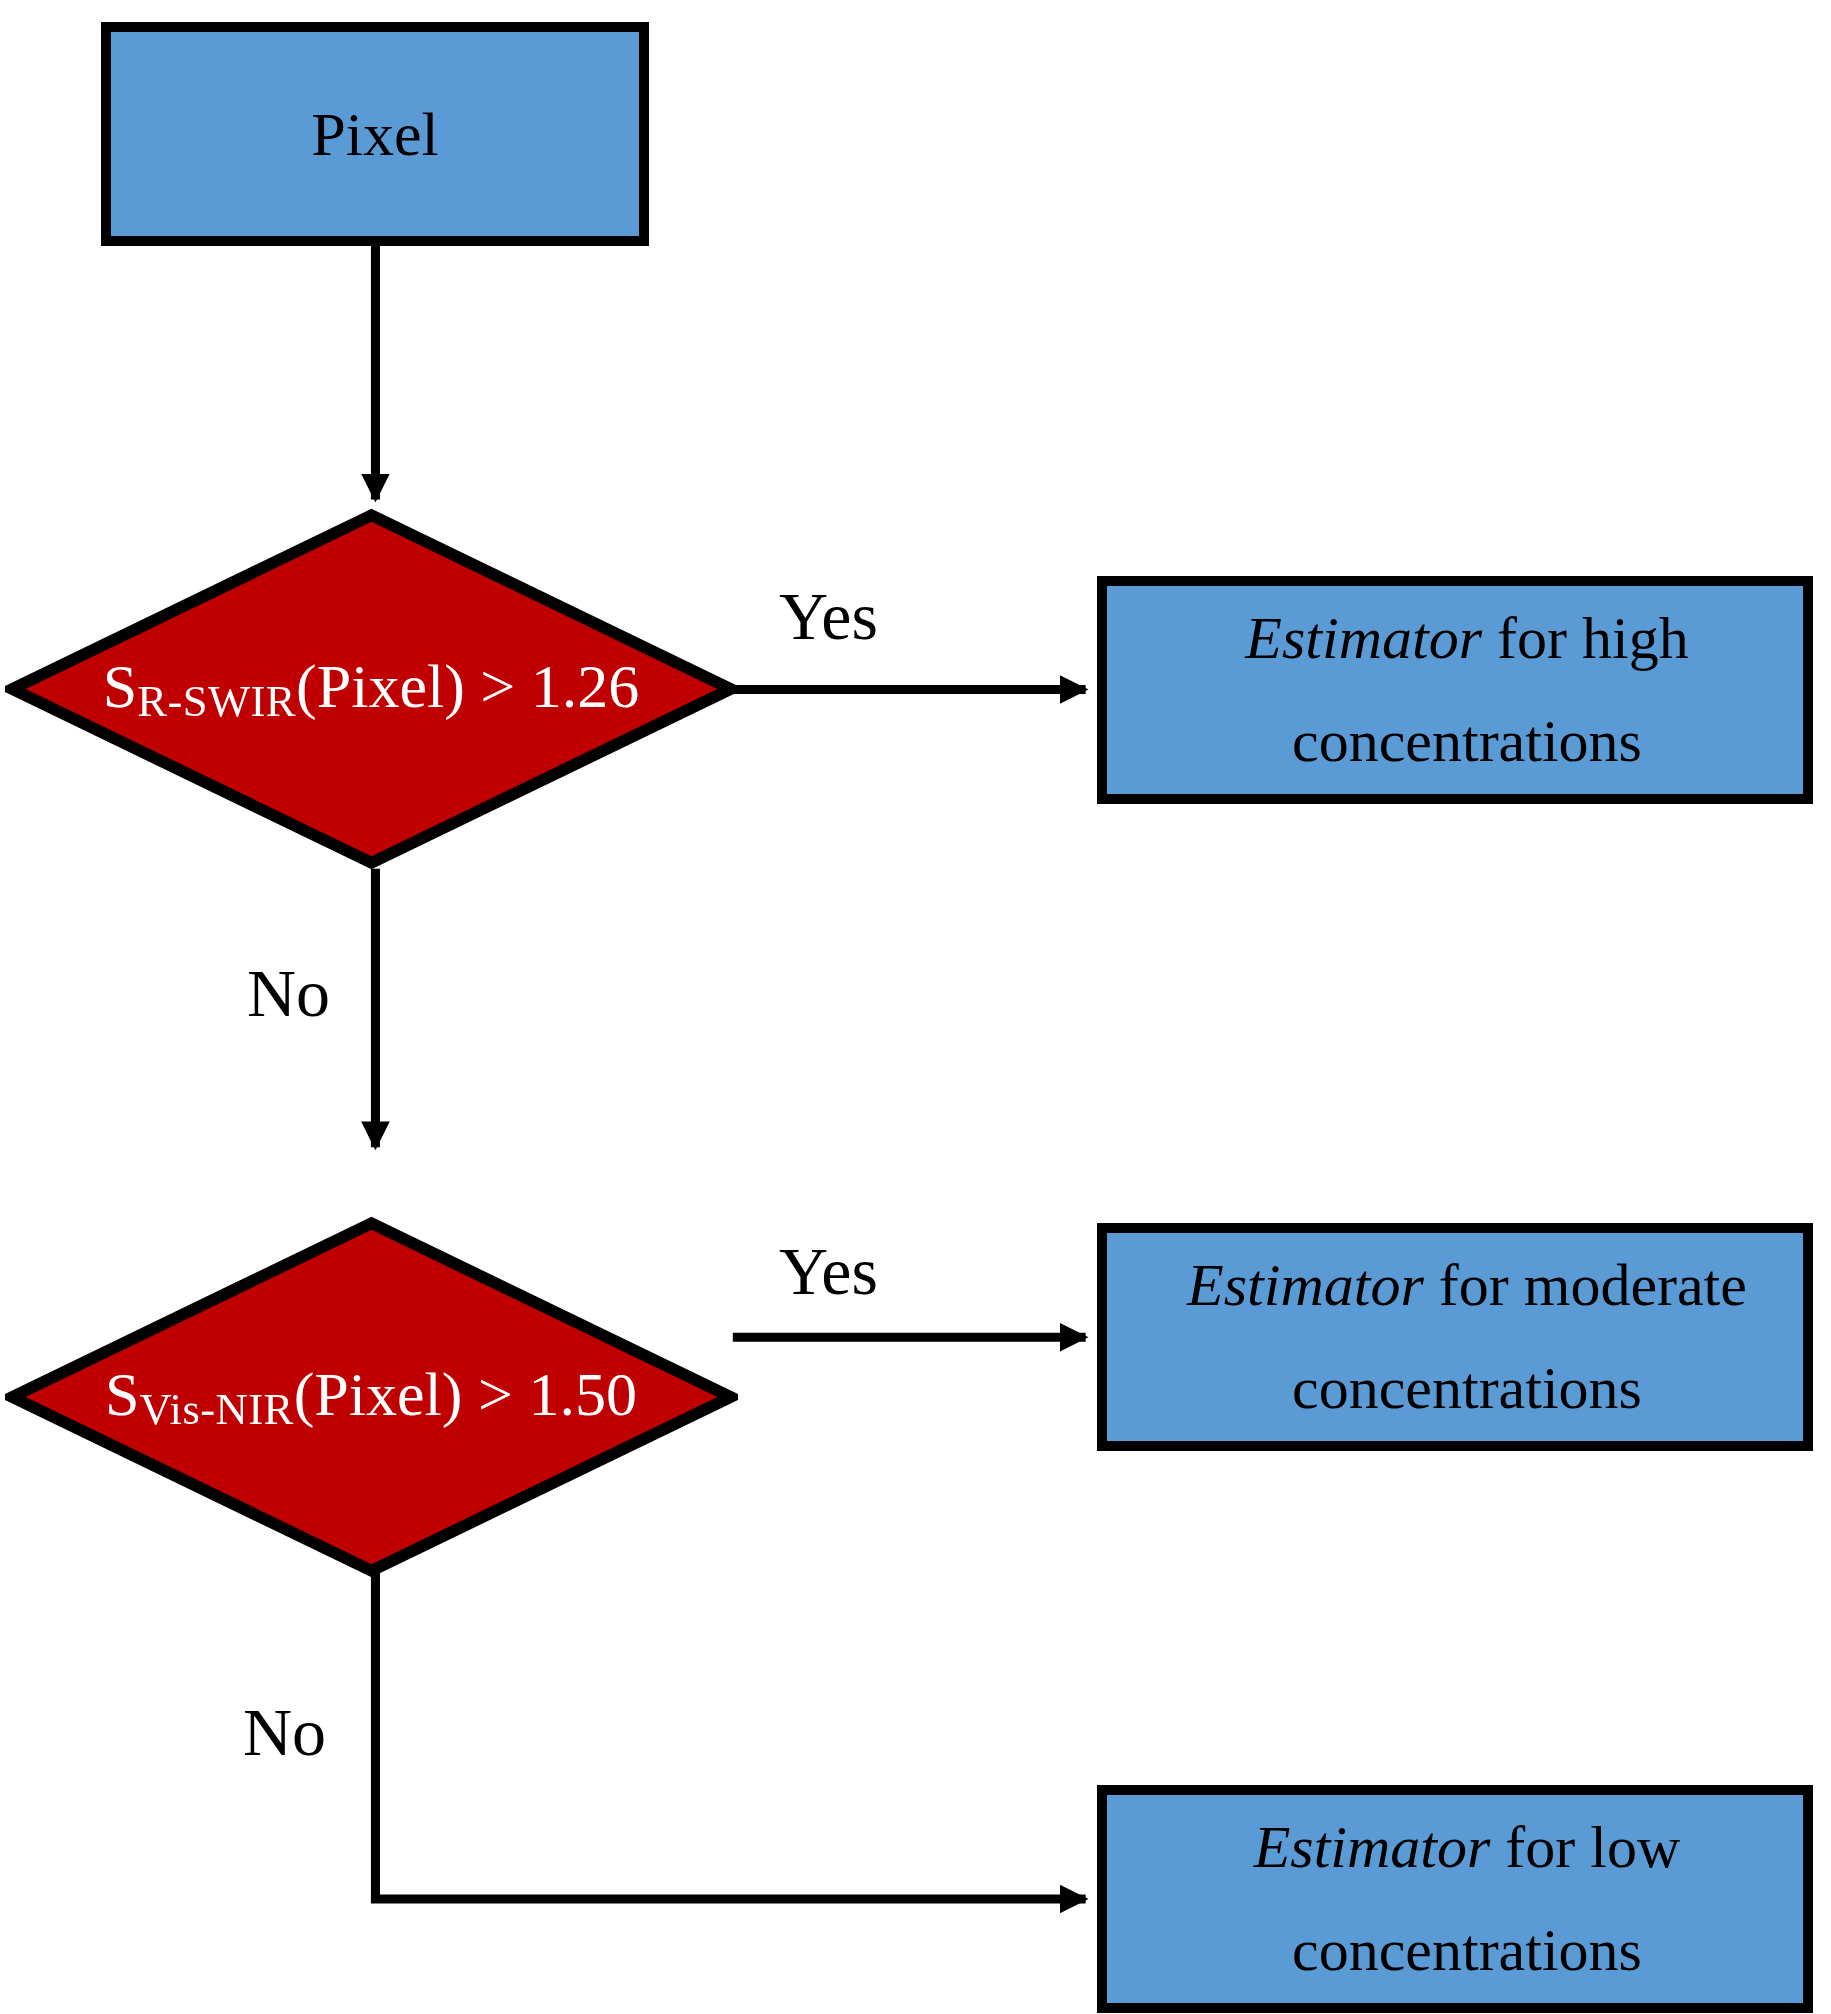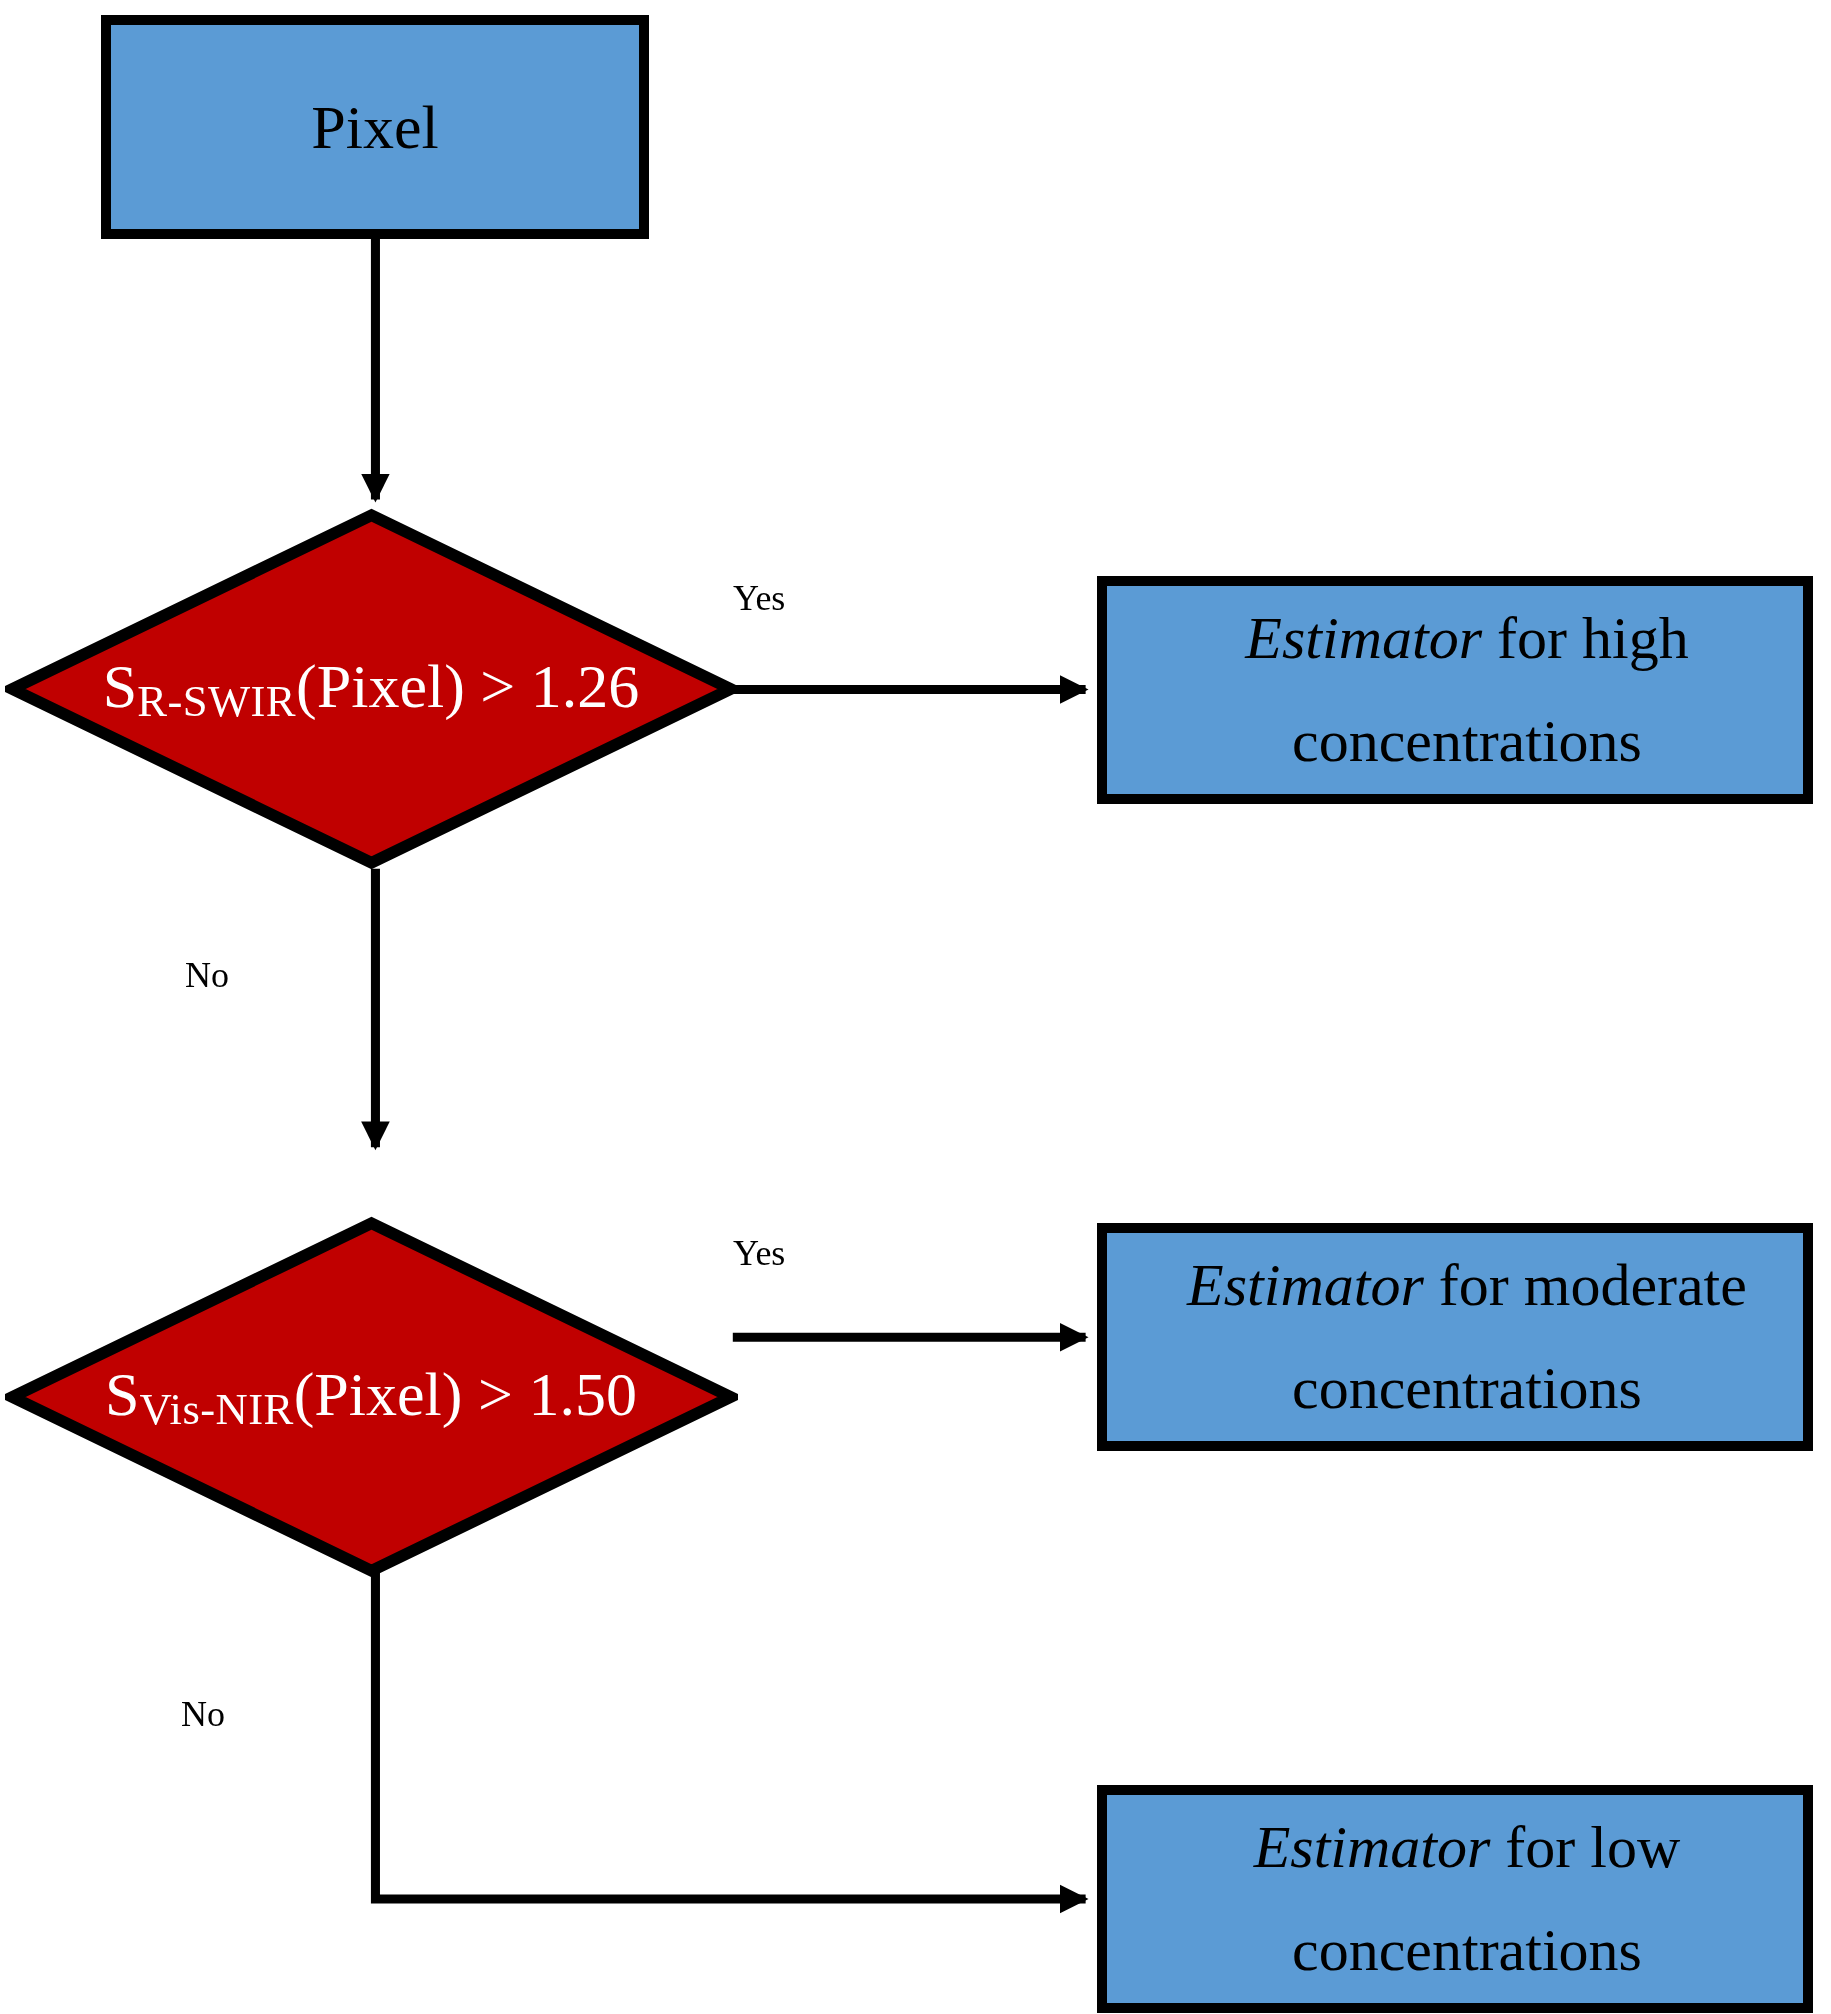--- a/index.html
+++ b/index.html
@@ -36,21 +36,21 @@
 
   .node { position: absolute; }
 
   .rect-node {
     background: var(--node-fill);
     border: 10px solid var(--line-color);
     display: flex; align-items: center; justify-content: center;
     text-align: center;
   }
   .start-node {
-    left: 101px; top: 15px; width: 548px; height: 224px;
+    left: 101px; top: 22px; width: 548px; height: 224px;
     font-size: 62px;
   }
   .outcome-node {
     left: 1097px; width: 716px; height: 228px;
     font-size: 60px; line-height: 1.72; padding-left: 24px;
   }
   .outcome-node .label-wrap { width: 633px; text-align: center; }
   .outcome-high   { top: 576px; }
   .outcome-moderate { top: 1223px; }
   .outcome-low    { top: 1785px; }
@@ -76,23 +76,23 @@
   }
   .formula-sub {
     font-size: 0.72em;
     vertical-align: -0.22em;
     letter-spacing: 0.01em;
     margin-top: 20px;
   }
 
   .edge-label {
     position: absolute;
-    font-size: 36px;
+    font-size: 68px;
     width: 145px;
-    text-align: left;
+    text-align: right;
   }
   .label-yes-1 { left: 733px; top: 577px; }
   .label-no-1  { left: 185px; top: 954px; }
   .label-yes-2 { left: 733px; top: 1232px; }
   .label-no-2  { left: 181px; top: 1693px; }
 </style>
 </head>
 <body>
 
 <div class="canvas">

